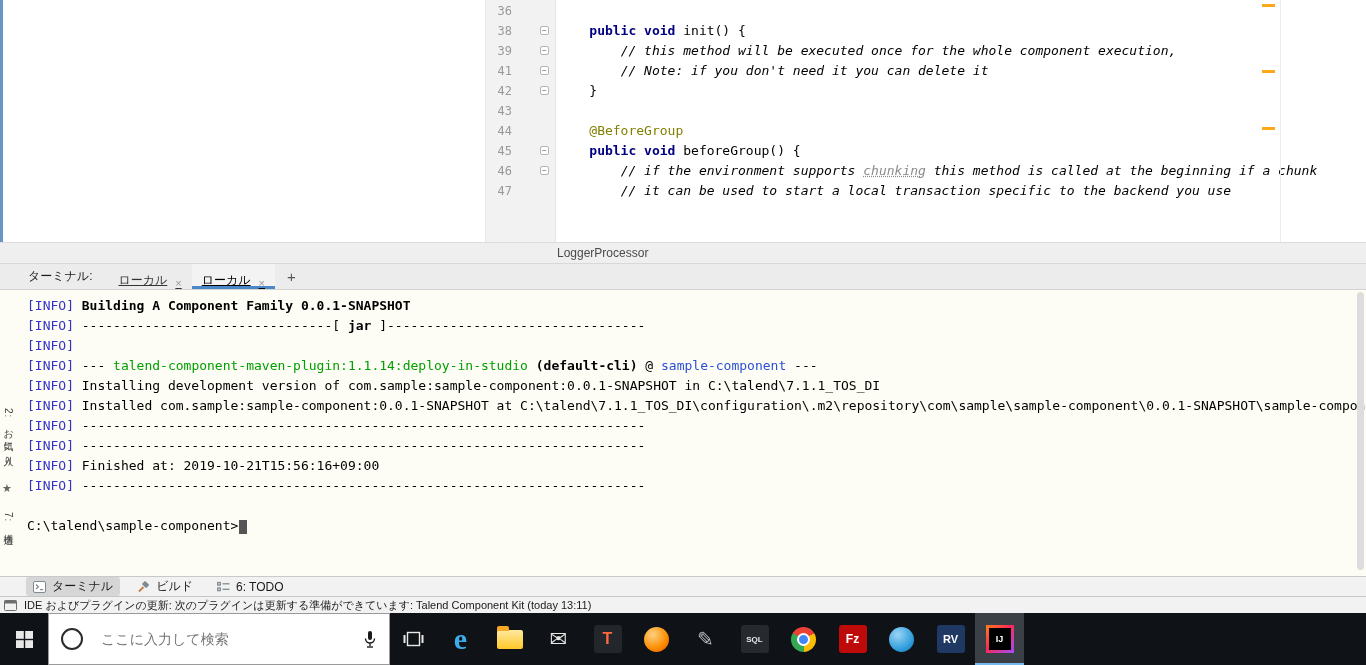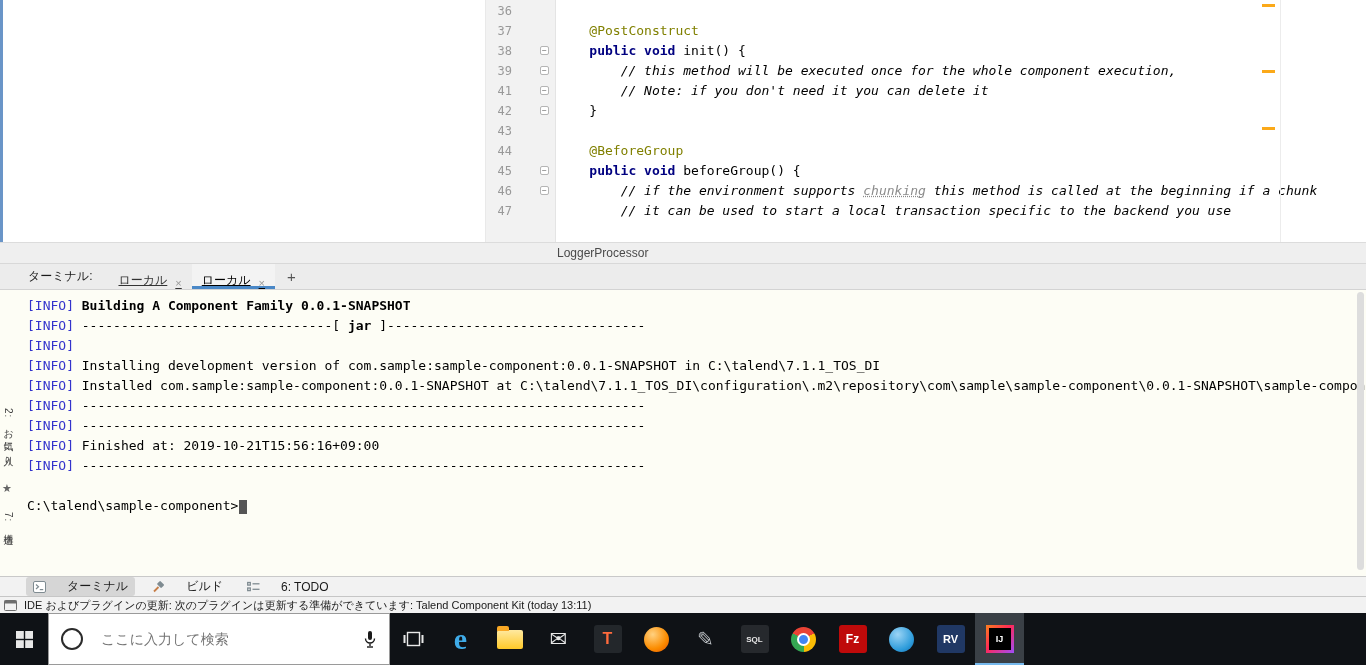--- a/index.html
+++ b/index.html
@@ -51,21 +51,21 @@
   .sg-link { color:#2B4FD8; }
   .cursor { display:inline-block; width:8px; height:14px; background:#555; vertical-align:middle; margin-left:1px; }
   .term-scroll { position:absolute; right:2px; top:292px; width:7px; height:278px; background:#DDDDDD; border-radius:4px; }
   
   .vlabel { position:absolute; left:1px; writing-mode:vertical-rl; text-orientation:mixed;
             font-size:10px; color:#444; letter-spacing:1px; }
   .stripe-star { position:absolute; left:2px; font-size:11px; color:#666; }
   
   .bottom-bar { position:absolute; left:0; top:576px; width:100%; height:20px; background:#F2F2F2;
                 border-top:1px solid #C9C9C9; display:flex; align-items:center; font-size:12px; color:#1a1a1a; }
-  .bb-item { display:flex; align-items:center; gap:21px; padding:1px 7px; margin-left:10px; border-radius:3px; }
+  .bb-item { display:flex; align-items:center; gap:6px; padding:1px 7px; margin-left:10px; border-radius:3px; }
   .bb-item:first-child { margin-left:26px; }
   .bb-item.selected { background:#D6D6D6; }
   
   .status-bar { position:absolute; left:0; top:596px; width:100%; height:17px; background:#F2F2F2;
                 border-top:1px solid #C6C6C6; display:flex; align-items:center; font-size:11px; color:#1a1a1a; }
   .status-ico { margin-left:4px; display:flex; }
   .status-msg { margin-left:7px; }
   
   .taskbar { position:absolute; left:0; top:613px; width:100%; height:52px; background:#0F1216;
              display:flex; align-items:stretch; }
@@ -106,21 +106,20 @@
 </head>
 <body>
 
 <div class="screen">
 
   <div class="editor">
     <div class="blue-edge"></div>
     <div class="gutter-bg"></div>
     <div class="code-lines">
         <div class="crow"><span class="lnum">36</span><span class="fold"></span><span class="ctext"></span></div>
-        <div class="crow"><span class="lnum">37</span><span class="fold"></span><span class="ctext"><span class="sg-p">    </span><span class="sg-ann">@PostConstruct</span></span></div>
         <div class="crow"><span class="lnum">38</span><span class="fold"><span class="fold-box">−</span></span><span class="ctext"><span class="sg-p">    </span><span class="sg-kw">public void </span><span class="sg-p">init() {</span></span></div>
         <div class="crow"><span class="lnum">39</span><span class="fold"><span class="fold-box">−</span></span><span class="ctext"><span class="sg-p">        </span><span class="sg-cm">// this method will be executed once for the whole component execution,</span></span></div>
         <div class="crow"><span class="lnum">41</span><span class="fold"><span class="fold-box">−</span></span><span class="ctext"><span class="sg-p">        </span><span class="sg-cm">// Note: if you don't need it you can delete it</span></span></div>
         <div class="crow"><span class="lnum">42</span><span class="fold"><span class="fold-box">−</span></span><span class="ctext"><span class="sg-p">    }</span></span></div>
         <div class="crow"><span class="lnum">43</span><span class="fold"></span><span class="ctext"></span></div>
         <div class="crow"><span class="lnum">44</span><span class="fold"></span><span class="ctext"><span class="sg-p">    </span><span class="sg-ann">@BeforeGroup</span></span></div>
         <div class="crow"><span class="lnum">45</span><span class="fold"><span class="fold-box">−</span></span><span class="ctext"><span class="sg-p">    </span><span class="sg-kw">public void </span><span class="sg-p">beforeGroup() {</span></span></div>
         <div class="crow"><span class="lnum">46</span><span class="fold"><span class="fold-box">−</span></span><span class="ctext"><span class="sg-p">        </span><span class="sg-cm">// if the environment supports </span><span class="sg-cmty">chunking</span><span class="sg-cm"> this method is called at the beginning if a chunk</span></span></div>
         <div class="crow"><span class="lnum">47</span><span class="fold"></span><span class="ctext"><span class="sg-p">        </span><span class="sg-cm">// it can be used to start a local transaction specific to the backend you use</span></span></div>
       </div>
@@ -144,20 +143,21 @@
       <span>ローカル</span>
       <span class="close">×</span>
     </div>
     <div class="tab-add">+</div>
   </div>
 
   <div class="terminal">
       <div class="trow"><span class="sg-info">[INFO] </span><span class="sg-b">Building A Component Family 0.0.1-SNAPSHOT</span></div>
       <div class="trow"><span class="sg-info">[INFO] </span><span class="sg-p">--------------------------------[ </span><span class="sg-b">jar</span><span class="sg-p"> ]---------------------------------</span></div>
       <div class="trow"><span class="sg-info">[INFO]</span></div>
+      <div class="trow"><span class="sg-info">[INFO] </span><span class="sg-p">--- </span><span class="sg-green">talend-component-maven-plugin:1.1.14:deploy-in-studio</span><span class="sg-b"> (default-cli)</span><span class="sg-p"> @ </span><span class="sg-link">sample-component</span><span class="sg-p"> ---</span></div>
       <div class="trow"><span class="sg-info">[INFO] </span><span class="sg-p">Installing development version of com.sample:sample-component:0.0.1-SNAPSHOT in C:\talend\7.1.1_TOS_DI</span></div>
       <div class="trow"><span class="sg-info">[INFO] </span><span class="sg-p">Installed com.sample:sample-component:0.0.1-SNAPSHOT at C:\talend\7.1.1_TOS_DI\configuration\.m2\repository\com\sample\sample-component\0.0.1-SNAPSHOT\sample-component-0.0.1-SNAPSHOT.ja</span></div>
       <div class="trow"><span class="sg-info">[INFO] </span><span class="sg-p">------------------------------------------------------------------------</span></div>
       <div class="trow"><span class="sg-info">[INFO] </span><span class="sg-p">------------------------------------------------------------------------</span></div>
       <div class="trow"><span class="sg-info">[INFO] </span><span class="sg-p">Finished at: 2019-10-21T15:56:16+09:00</span></div>
       <div class="trow"><span class="sg-info">[INFO] </span><span class="sg-p">------------------------------------------------------------------------</span></div>
       <div class="trow"></div>
       <div class="trow"><span class="sg-p">C:\talend\sample-component&gt;</span><span class="cursor"></span></div>
     </div>
   <div class="term-scroll"></div>

